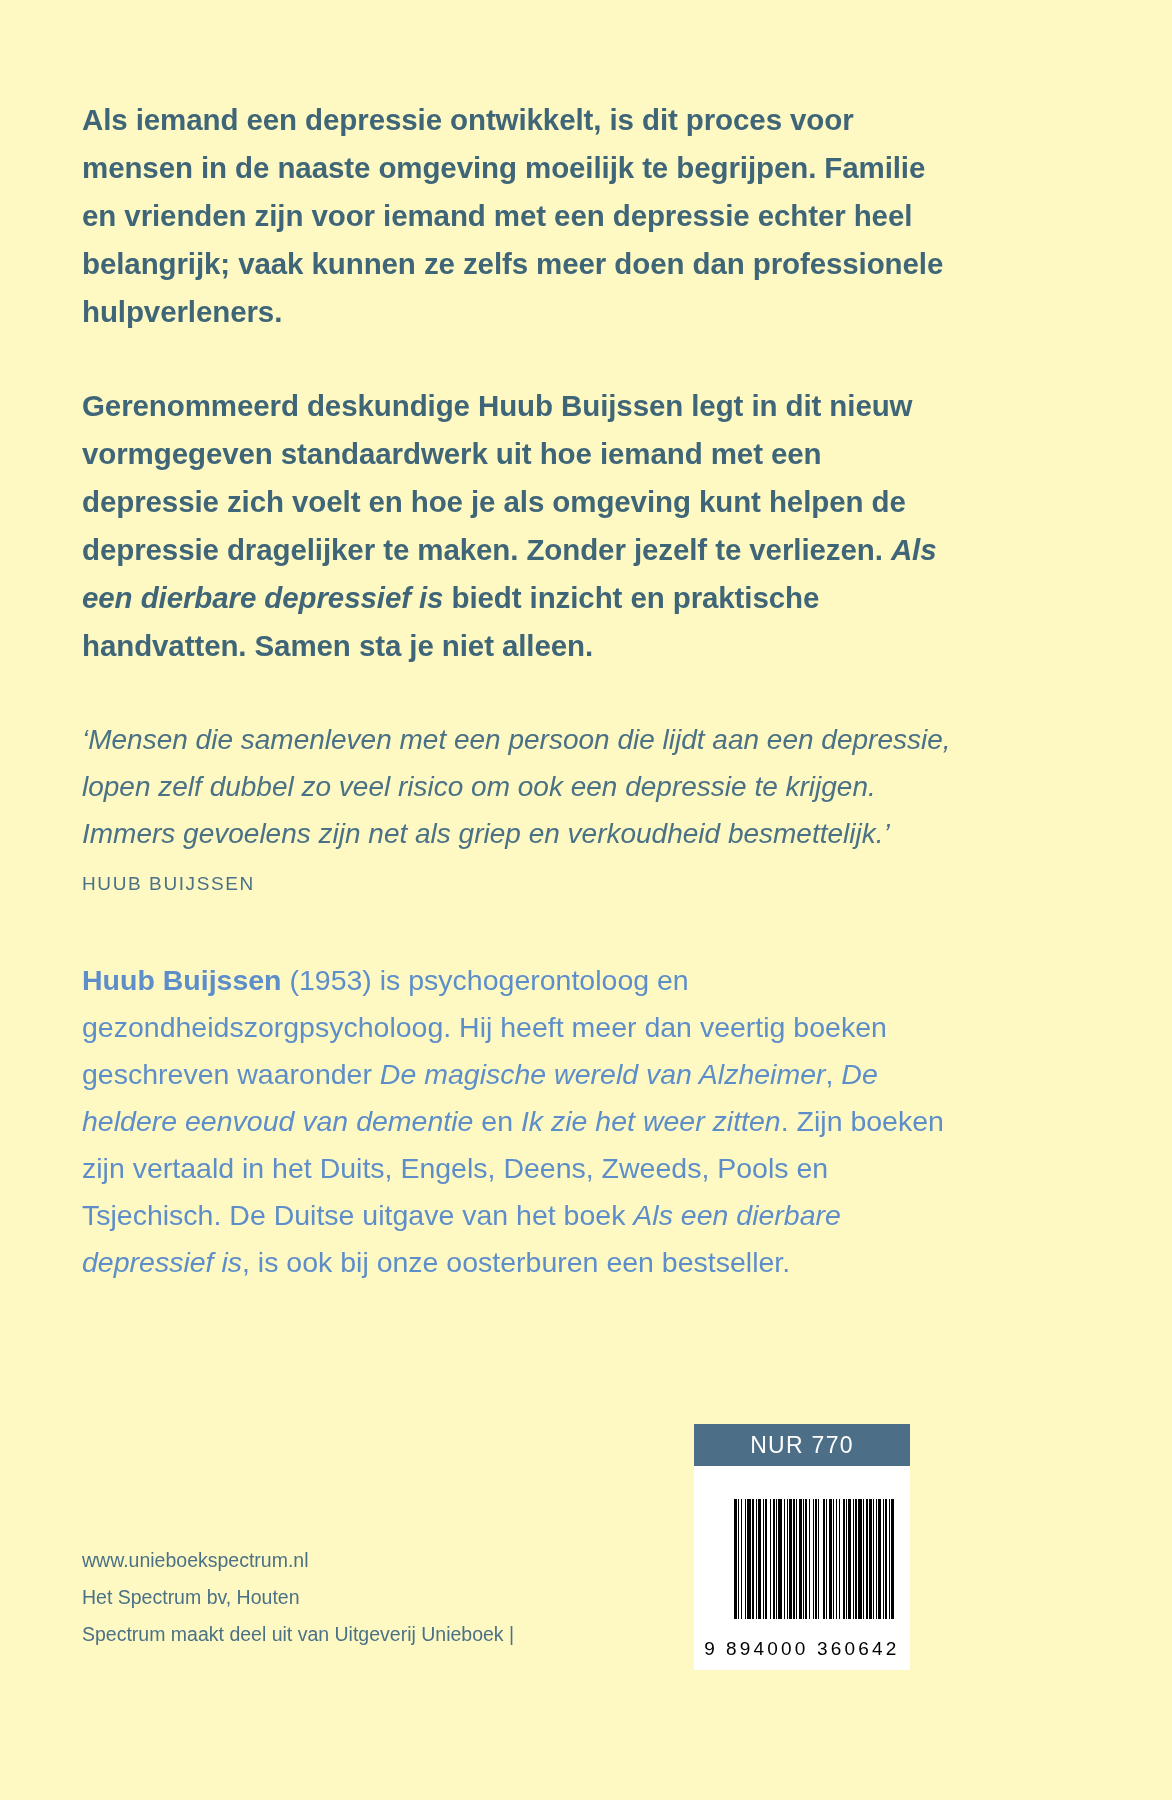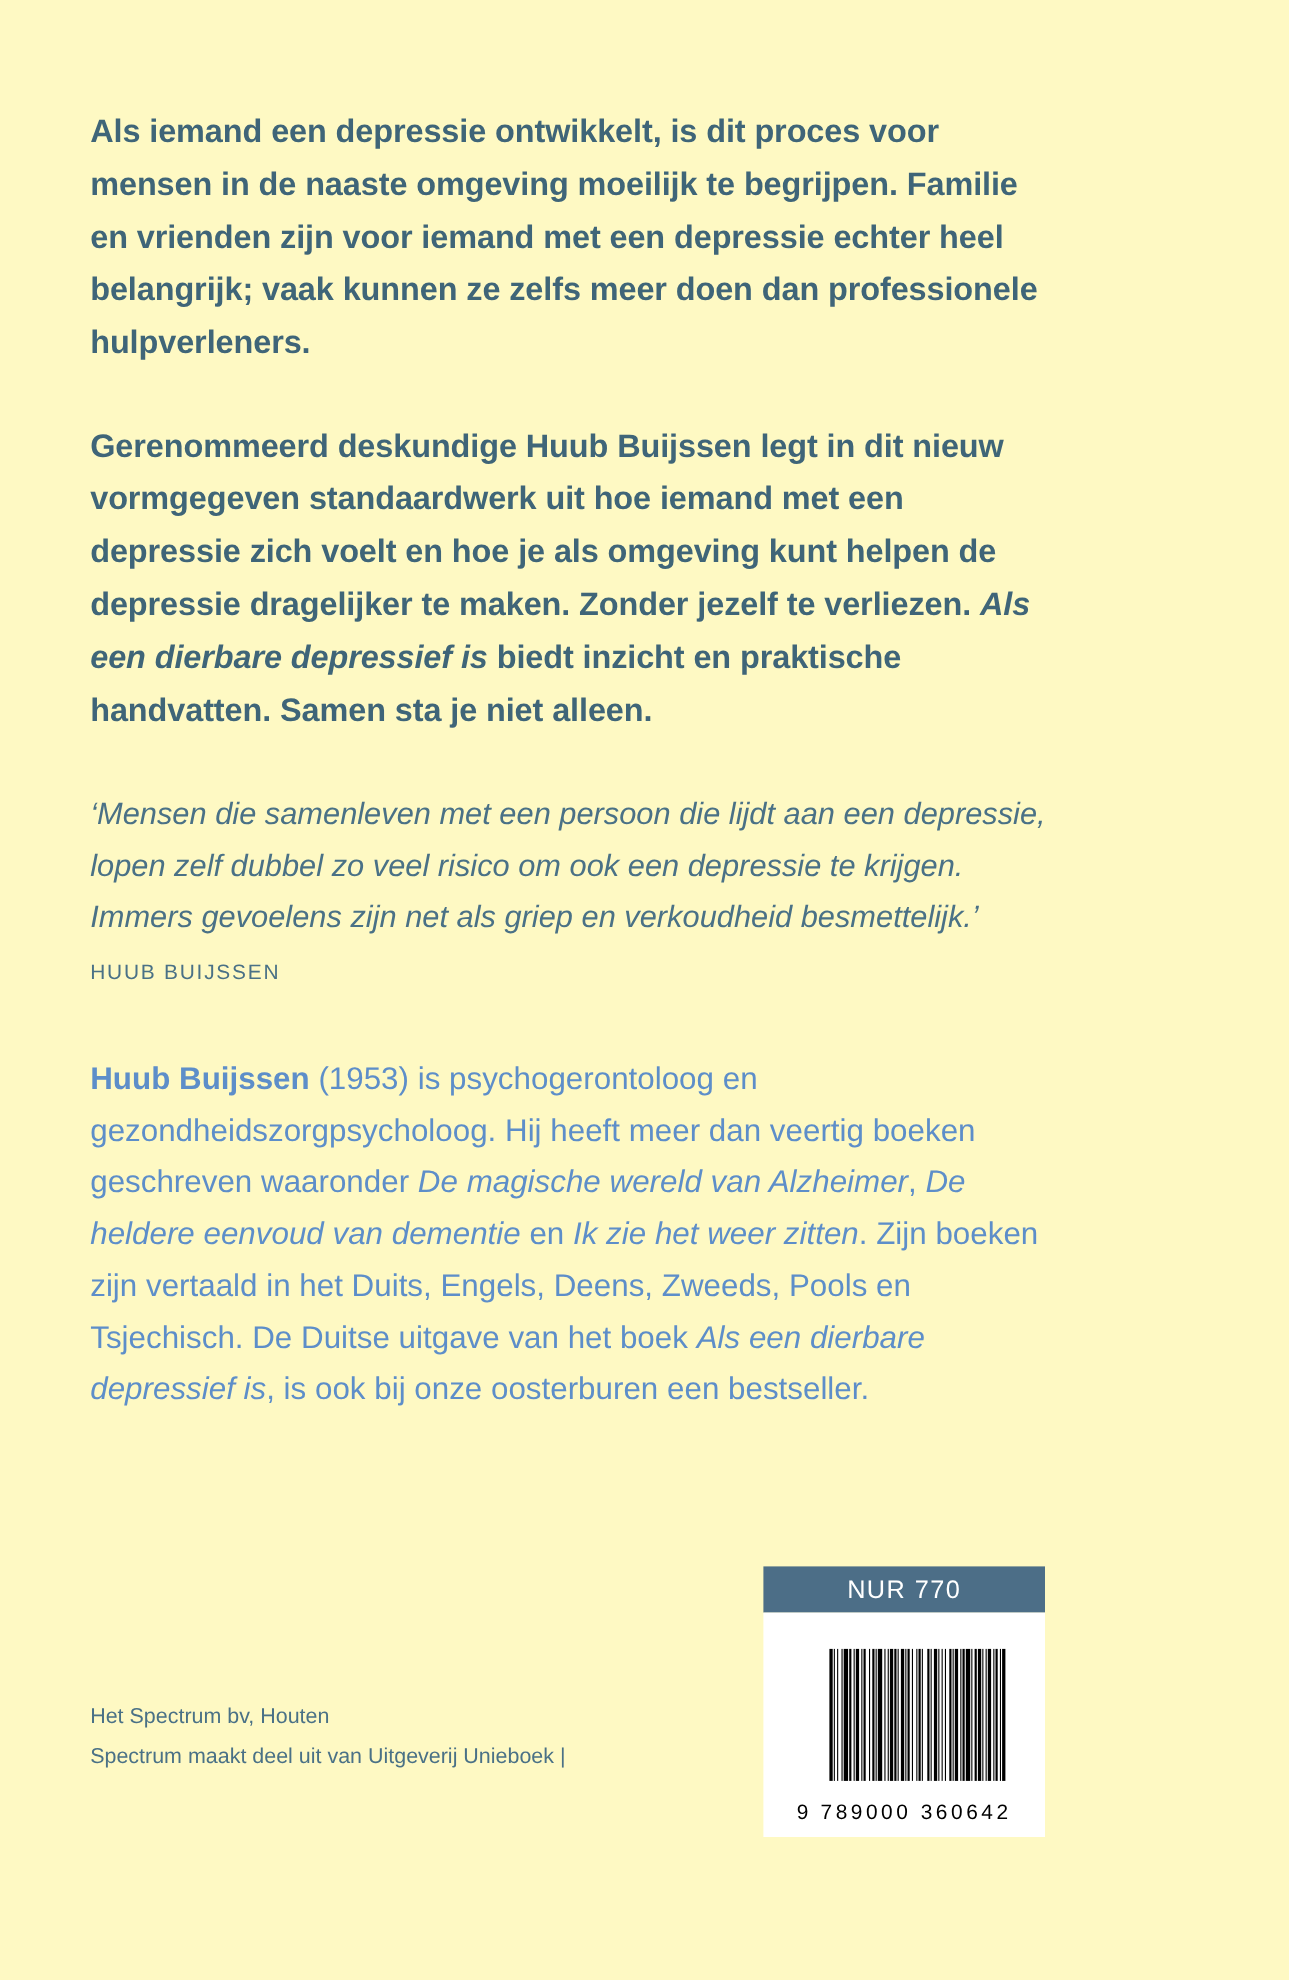--- a/index.html
+++ b/index.html
@@ -88,21 +88,21 @@
   }
   .imprint div {
     white-space: nowrap;
   }
 
   
   .barcode-block {
     position: absolute;
     left: 694px;
     top: 1424px;
-    width: 256px;
+    width: 216px;
   }
   .nur-bar {
     background: #4c6e87;
     color: #ffffff;
     height: 42px;
     line-height: 42px;
     text-align: center;
     font-size: 23px;
     letter-spacing: 1.3px;
     font-weight: 400;
@@ -158,20 +158,21 @@
 
     <p class="blurb"><span>Gerenommeerd deskundige Huub Buijssen legt in dit nieuw vormgegeven standaardwerk uit hoe iemand met een depressie zich voelt en hoe je als omgeving kunt helpen de depressie dragelijker te maken. Zonder jezelf te verliezen. </span><em>Als een dierbare depressief is</em><span> biedt inzicht en praktische handvatten. Samen sta je niet alleen.</span></p>
 
     <p class="quote"><span>‘Mensen die samenleven met een persoon die lijdt aan een depressie, lopen zelf dubbel zo veel risico om ook een depressie te krijgen. Immers gevoelens zijn net als griep en verkoudheid besmettelijk.’</span> <span class="quote-attrib">HUUB BUIJSSEN</span></p>
 
     <p class="bio"><span class="name">Huub Buijssen</span><span> (1953) is psychogerontoloog en gezondheidszorgpsycholoog. Hij heeft meer dan veertig boeken geschreven waaronder </span><em>De magische wereld van Alzheimer</em><span>, </span><em>De heldere eenvoud van dementie</em><span> en </span><em>Ik zie het weer zitten</em><span>. Zijn boeken zijn vertaald in het Duits, Engels, Deens, Zweeds, Pools en Tsjechisch. De Duitse uitgave van het boek </span><em>Als een dierbare depressief is</em><span>, is ook bij onze oosterburen een bestseller.</span></p>
 
   </div>
 
   <div class="imprint">
+    <div>www.unieboekspectrum.nl</div>
     <div>Het Spectrum bv, Houten</div>
     <div>Spectrum maakt deel uit van Uitgeverij Unieboek |</div>
   </div>
 
   <div class="barcode-block">
     <div class="nur-bar">NUR 770</div>
     <div class="barcode-card">
       <div class="bars">
           <span style="width: 3px; height: 120px; background: rgb(0, 0, 0);"></span>
           <span style="width: 1px; height: 120px; background: transparent;"></span>
@@ -265,18 +266,18 @@
           <span style="width: 1px; height: 120px; background: transparent;"></span>
           <span style="width: 2px; height: 120px; background: rgb(0, 0, 0);"></span>
           <span style="width: 2px; height: 120px; background: transparent;"></span>
           <span style="width: 1px; height: 120px; background: rgb(0, 0, 0);"></span>
           <span style="width: 1px; height: 120px; background: transparent;"></span>
           <span style="width: 3px; height: 120px; background: rgb(0, 0, 0);"></span>
           <span style="width: 1px; height: 120px; background: transparent;"></span>
         </div>
       <div class="isbn-row">
         <span class="isbn-lead">9</span>
-        <span class="isbn-main">789000 360642</span>
+        <span class="isbn-main">894000 360642</span>
       </div>
     </div>
   </div>
 
 </div>
 
 </body></html>

